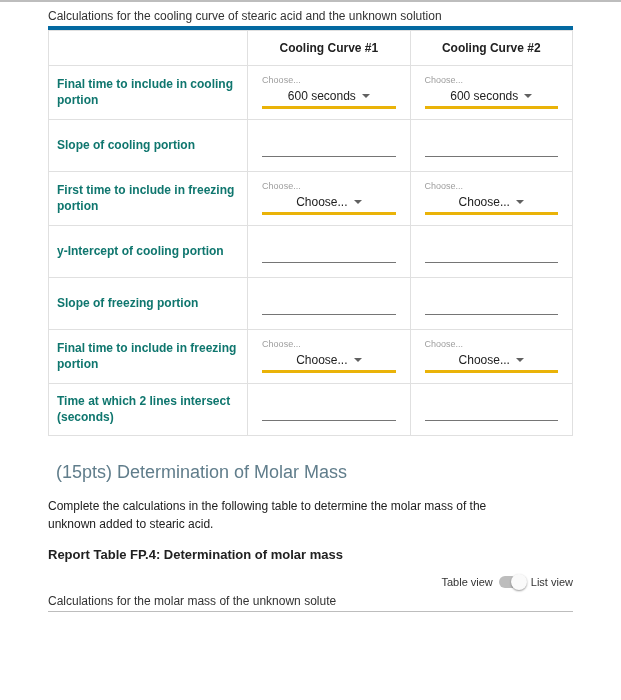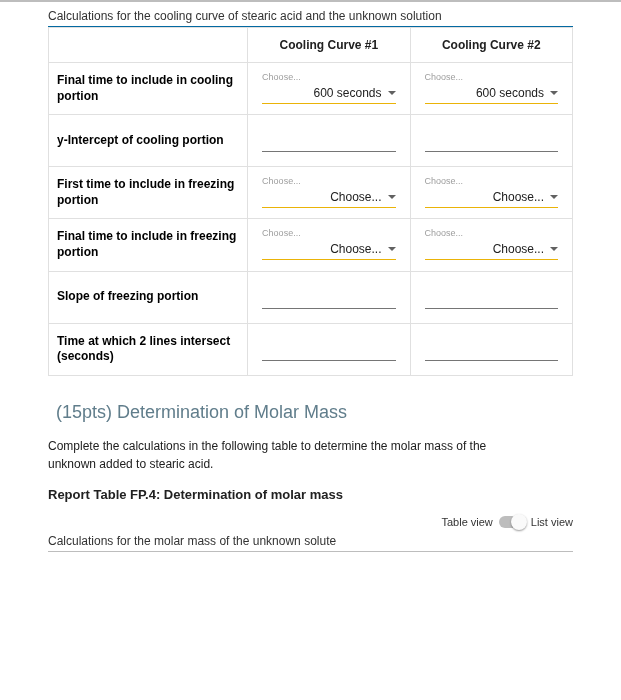--- a/index.html
+++ b/index.html
@@ -20,21 +20,21 @@
     height: 2px;
     background: #bdbdbd;
     width: 100%;
   }
   .content {
     padding: 5px 48px 0 48px;
   }
   .table-caption {
     font-size: 12px;
     color: #333;
-    border-bottom: 1px solid #0369a1;
+    border-bottom: 4px solid #0369a1;
     padding: 2px 0 3px 0;
   }
   table.grid {
     width: 100%;
     border-collapse: collapse;
     table-layout: fixed;
     margin-top: 0;
     border-radius: 24px;
   }
   table.grid th, table.grid td {
@@ -49,35 +49,35 @@
     text-align: center;
     background: #fff;
   }
   table.grid th.corner {
     background: #fff;
   }
   table.grid td.label {
     font-weight: 700;
     font-size: 12px;
     line-height: 1.3;
-    color: #000000;
+    color: #0f766e;
   }
   .col-label { width: 38%; }
   .col-curve { width: 31%; }
   .choose-label {
     font-size: 9px;
     color: #9e9e9e;
     line-height: 1;
     margin-bottom: 2px;
   }
   .dropdown {
     display: flex;
     align-items: center;
-    justify-content: flex-end;
-    border-bottom: 1px solid #eab308;
+    justify-content: center;
+    border-bottom: 3px solid #eab308;
     padding: 2px 0 3px 0;
     cursor: pointer;
   }
   .dropdown .val {
     font-size: 12px;
     color: #212121;
   }
   .dropdown .caret {
     width: 0;
     height: 0;
@@ -186,83 +186,92 @@
             <div class="cell-inner">
               <div class="choose-label">Choose...</div>
               <div class="dropdown">
                 <span class="val">600 seconds</span>
                 <span class="caret"></span>
               </div>
             </div>
           </td>
         </tr>
 
+        <tr>
+          <td class="label">Slope of cooling portion</td>
+          <td>
+              <div class="blank-line"></div>
+            </td>
+          <td>
+              <div class="blank-line"></div>
+            </td>
+        </tr>
+
+        <tr>
+          <td class="label">First time to include in freezing portion</td>
+          <td>
+            <div class="cell-inner">
+              <div class="choose-label">Choose...</div>
+              <div class="dropdown">
+                <span class="val">Choose...</span>
+                <span class="caret"></span>
+              </div>
+            </div>
+          </td>
+          <td>
+            <div class="cell-inner">
+              <div class="choose-label">Choose...</div>
+              <div class="dropdown">
+                <span class="val">Choose...</span>
+                <span class="caret"></span>
+              </div>
+            </div>
+          </td>
+        </tr>
 
         <tr>
           <td class="label">y-Intercept of cooling portion</td>
           <td>
               <div class="blank-line"></div>
             </td>
           <td>
               <div class="blank-line"></div>
             </td>
         </tr>
 
         <tr>
-          <td class="label">First time to include in freezing portion</td>
+          <td class="label">Slope of freezing portion</td>
+          <td>
+              <div class="blank-line"></div>
+            </td>
+          <td>
+              <div class="blank-line"></div>
+            </td>
+        </tr>
+
+        <tr>
+          <td class="label">Final time to include in freezing portion</td>
           <td>
             <div class="cell-inner">
               <div class="choose-label">Choose...</div>
               <div class="dropdown">
                 <span class="val">Choose...</span>
                 <span class="caret"></span>
               </div>
             </div>
           </td>
           <td>
             <div class="cell-inner">
               <div class="choose-label">Choose...</div>
               <div class="dropdown">
                 <span class="val">Choose...</span>
                 <span class="caret"></span>
               </div>
             </div>
           </td>
-        </tr>
-
-        <tr>
-          <td class="label">Final time to include in freezing portion</td>
-          <td>
-            <div class="cell-inner">
-              <div class="choose-label">Choose...</div>
-              <div class="dropdown">
-                <span class="val">Choose...</span>
-                <span class="caret"></span>
-              </div>
-            </div>
-          </td>
-          <td>
-            <div class="cell-inner">
-              <div class="choose-label">Choose...</div>
-              <div class="dropdown">
-                <span class="val">Choose...</span>
-                <span class="caret"></span>
-              </div>
-            </div>
-          </td>
-        </tr>
-
-        <tr>
-          <td class="label">Slope of freezing portion</td>
-          <td>
-              <div class="blank-line"></div>
-            </td>
-          <td>
-              <div class="blank-line"></div>
-            </td>
         </tr>
 
 
         <tr>
           <td class="label">Time at which 2 lines intersect (seconds)</td>
           <td>
               <div class="blank-line"></div>
             </td>
           <td>
               <div class="blank-line"></div>

